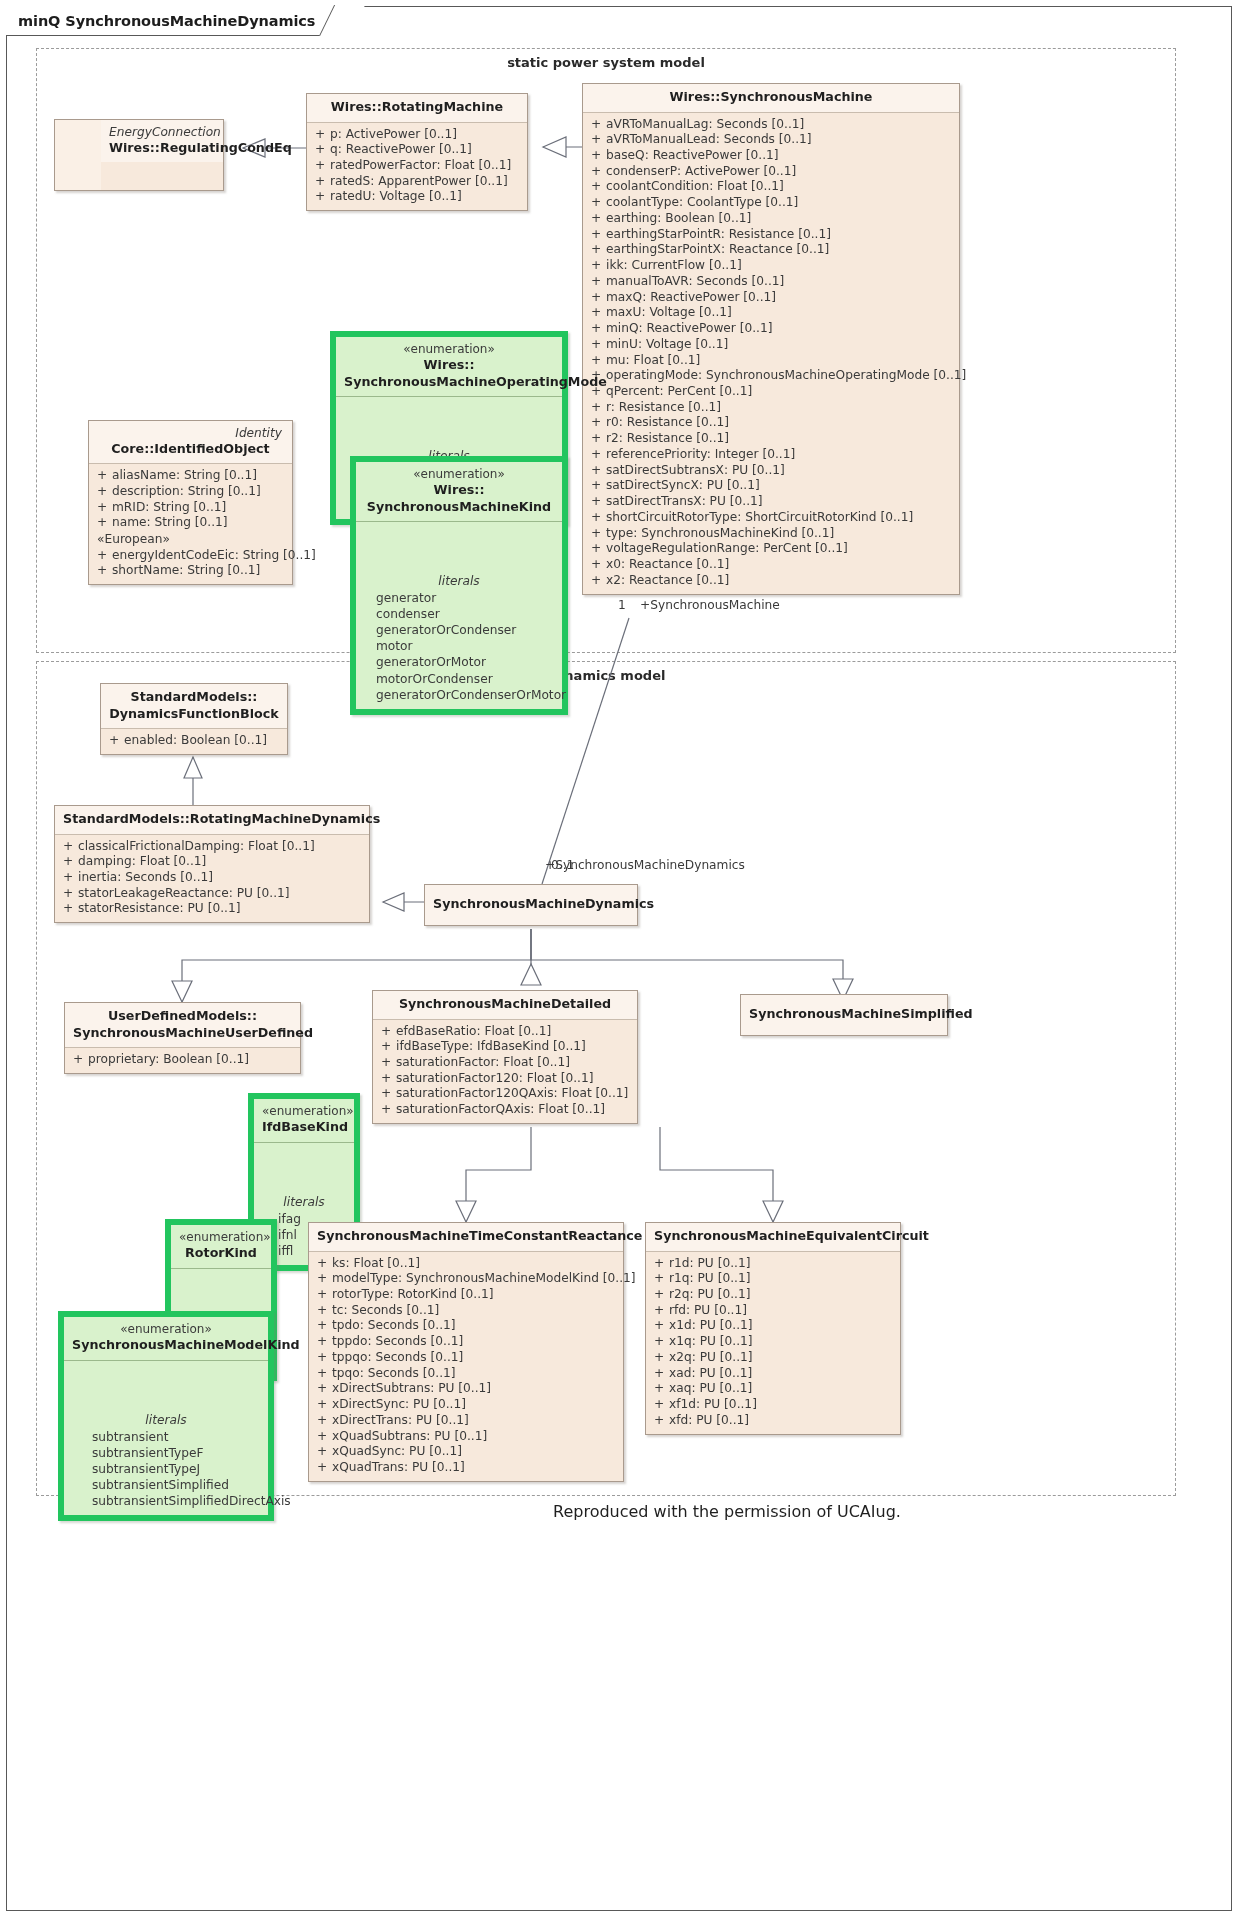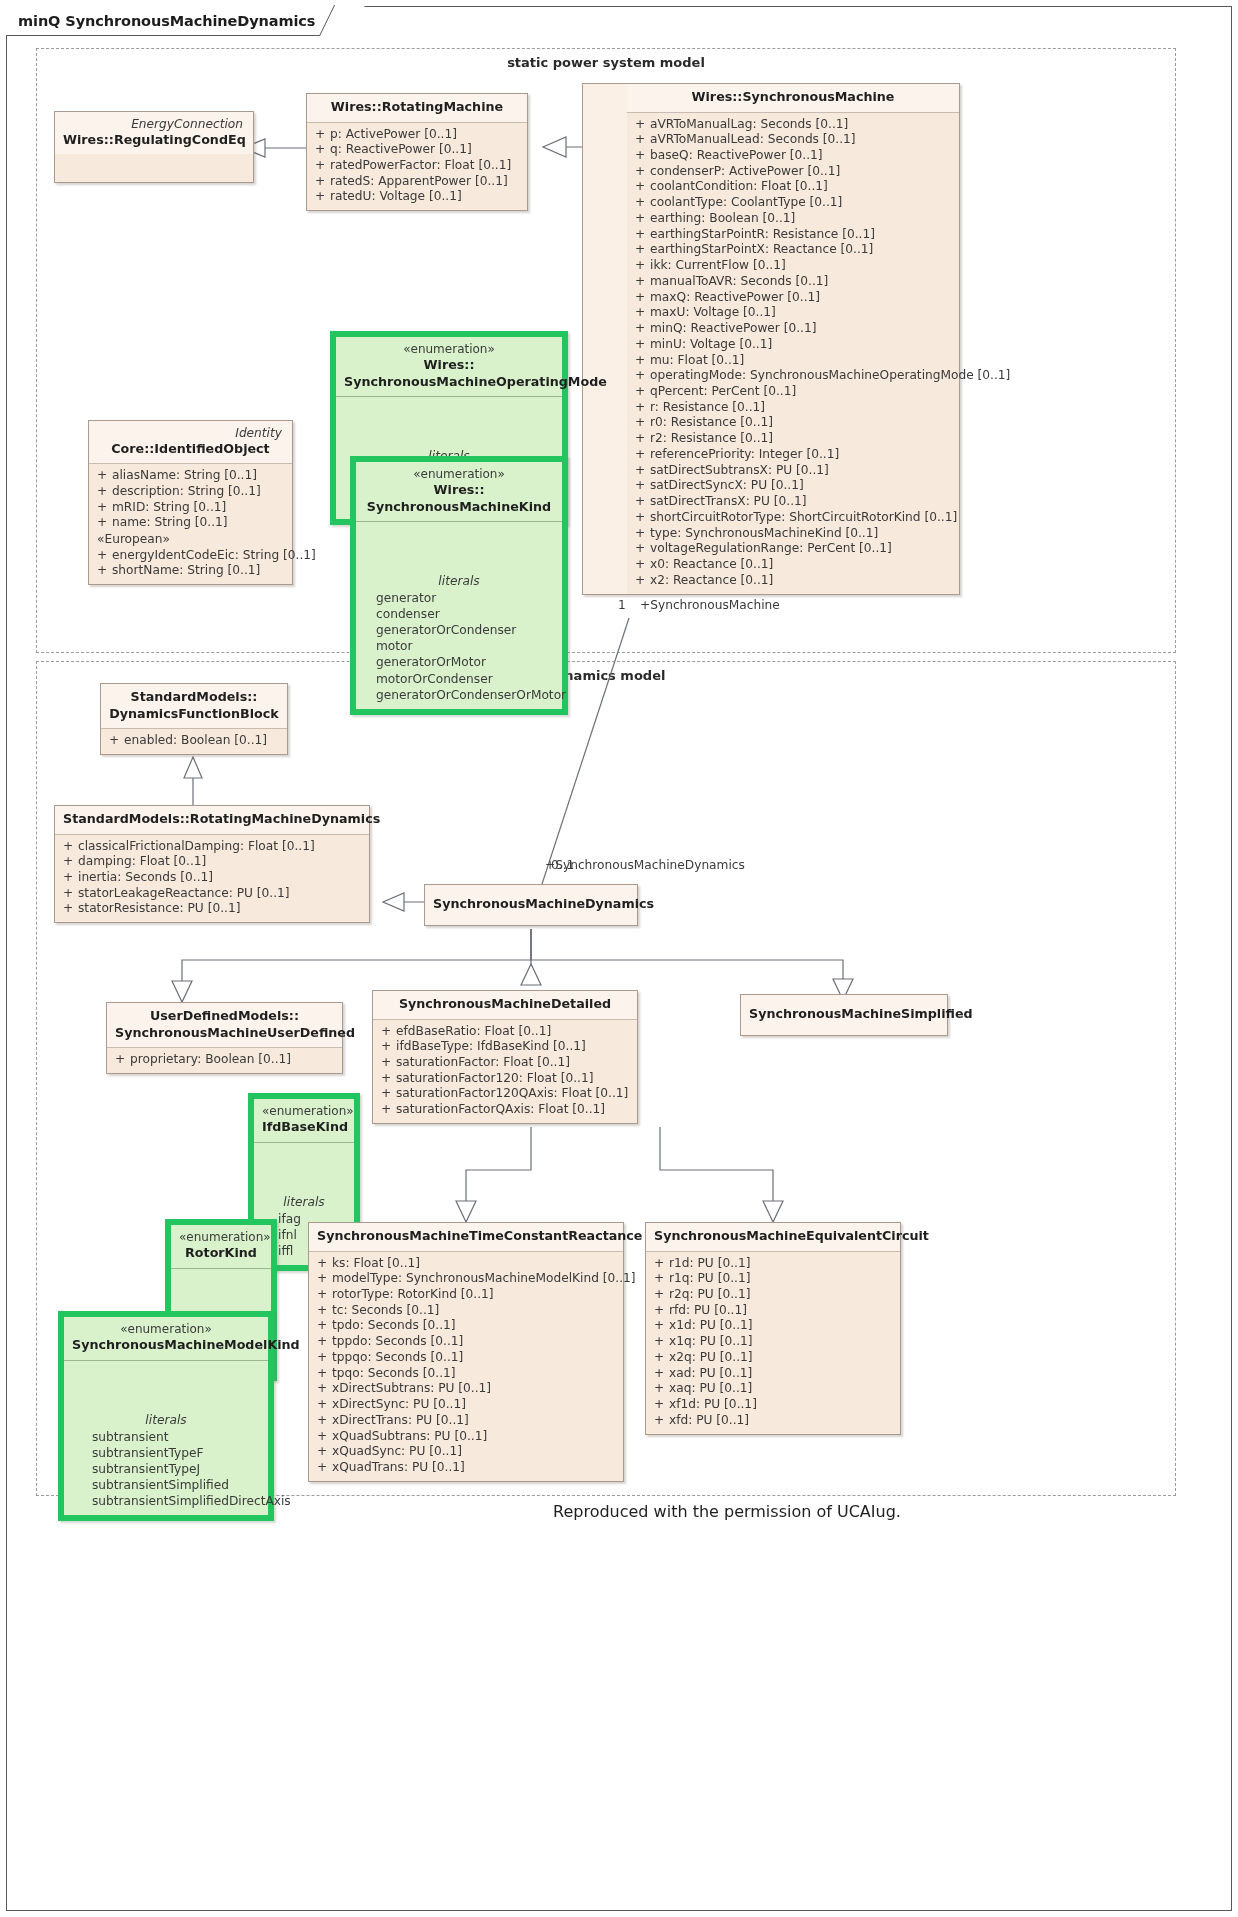--- a/index.html
+++ b/index.html
@@ -232,21 +232,21 @@
       <polygon points="466,1222 456,1201 476,1201"></polygon>
       <polygon points="773,1222 763,1201 783,1201"></polygon>
     </g>
   </svg>
 
   <div class="edgelabel" style="left:618px; top:598px;">1</div>
   <div class="edgelabel" style="left:640px; top:598px;">+SynchronousMachine</div>
   <div class="edgelabel" style="left:507px; top:858px;margin-left:44px;">0..1</div>
   <div class="edgelabel" style="left:545px; top:858px;">+SynchronousMachineDynamics</div>
 
-  <div class="node" style="left:54px; top:111px; width:200px;">
+  <div class="node" style="left:54px; top:119px; width:170px;padding-left:46px;">
     <div class="hdr nodiv">
       <span class="tag">EnergyConnection</span>
       <span class="title">Wires::RegulatingCondEq</span>
     </div>
     <div class="body" style="height:28px;"></div>
   </div>
 
   <div class="node" style="left:306px; top:93px; width:222px;">
     <div class="hdr">
       <span class="title">Wires::RotatingMachine</span>
@@ -268,21 +268,21 @@
         <span class="vis">+</span>
         <span class="sig">ratedS: ApparentPower [0..1]</span>
       </div>
       <div class="attr">
         <span class="vis">+</span>
         <span class="sig">ratedU: Voltage [0..1]</span>
       </div>
     </div>
   </div>
 
-  <div class="node" style="left:582px; top:83px; width:378px;padding-left:44px;">
+  <div class="node" style="left:582px; top:83px; width:378px;">
     <div class="hdr">
       <span class="title">Wires::SynchronousMachine</span>
     </div>
     <div class="body" id="sm-attrs">
         <div class="attr">
           <span class="vis">+</span>
           <span class="sig">aVRToManualLag: Seconds [0..1]</span>
         </div>
         <div class="attr">
           <span class="vis">+</span>
@@ -509,21 +509,21 @@
         </div>
       </div>
   </div>
 
   <div class="node" style="left:424px; top:884px; width:214px;">
     <div class="hdr nodiv" style="padding:11px 8px 12px 8px;">
       <span class="title">SynchronousMachineDynamics</span>
     </div>
   </div>
 
-  <div class="node" style="left:64px; top:1002px; width:237px;margin-left:42px;">
+  <div class="node" style="left:64px; top:1002px; width:237px;">
     <div class="hdr">
       <span class="title">UserDefinedModels::</span>
       <span class="title">SynchronousMachineUserDefined</span>
     </div>
     <div class="body">
       <div class="attr">
         <span class="vis">+</span>
         <span class="sig">proprietary: Boolean [0..1]</span>
       </div>
     </div>

